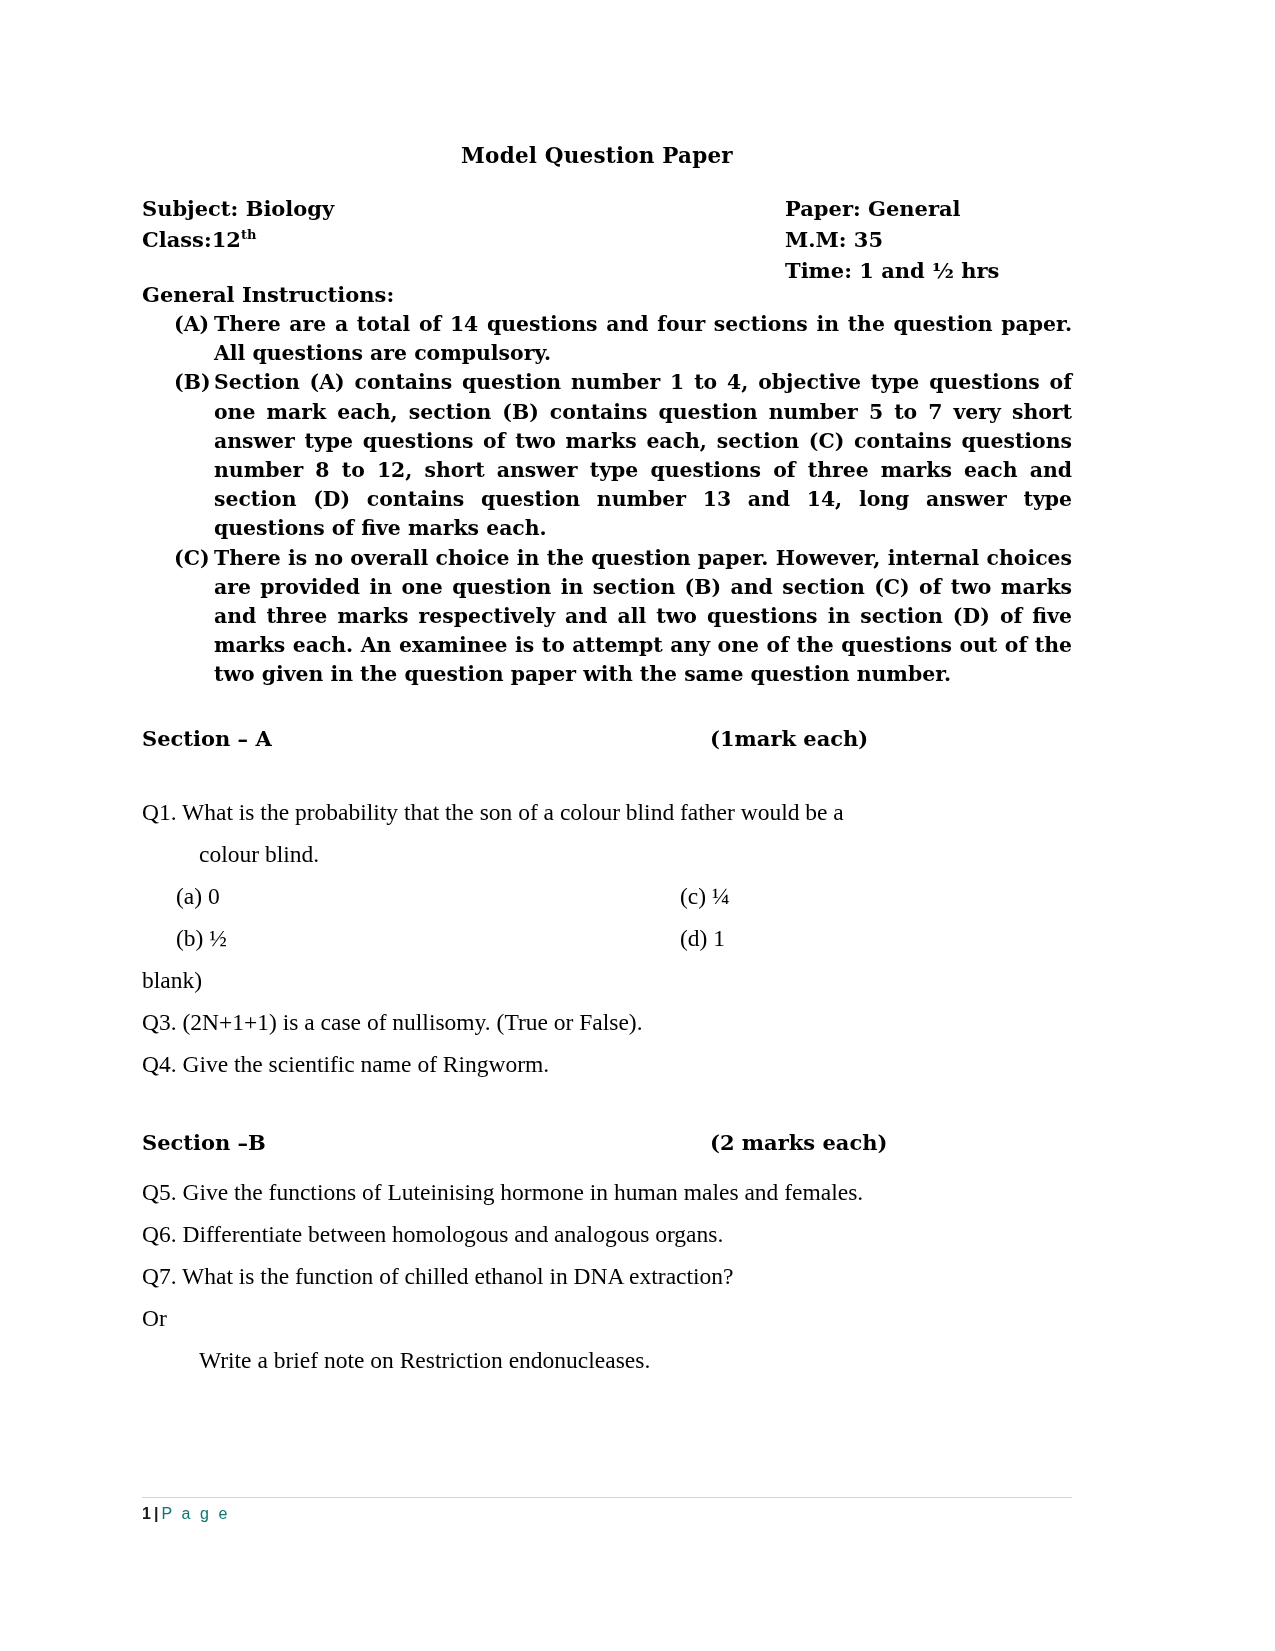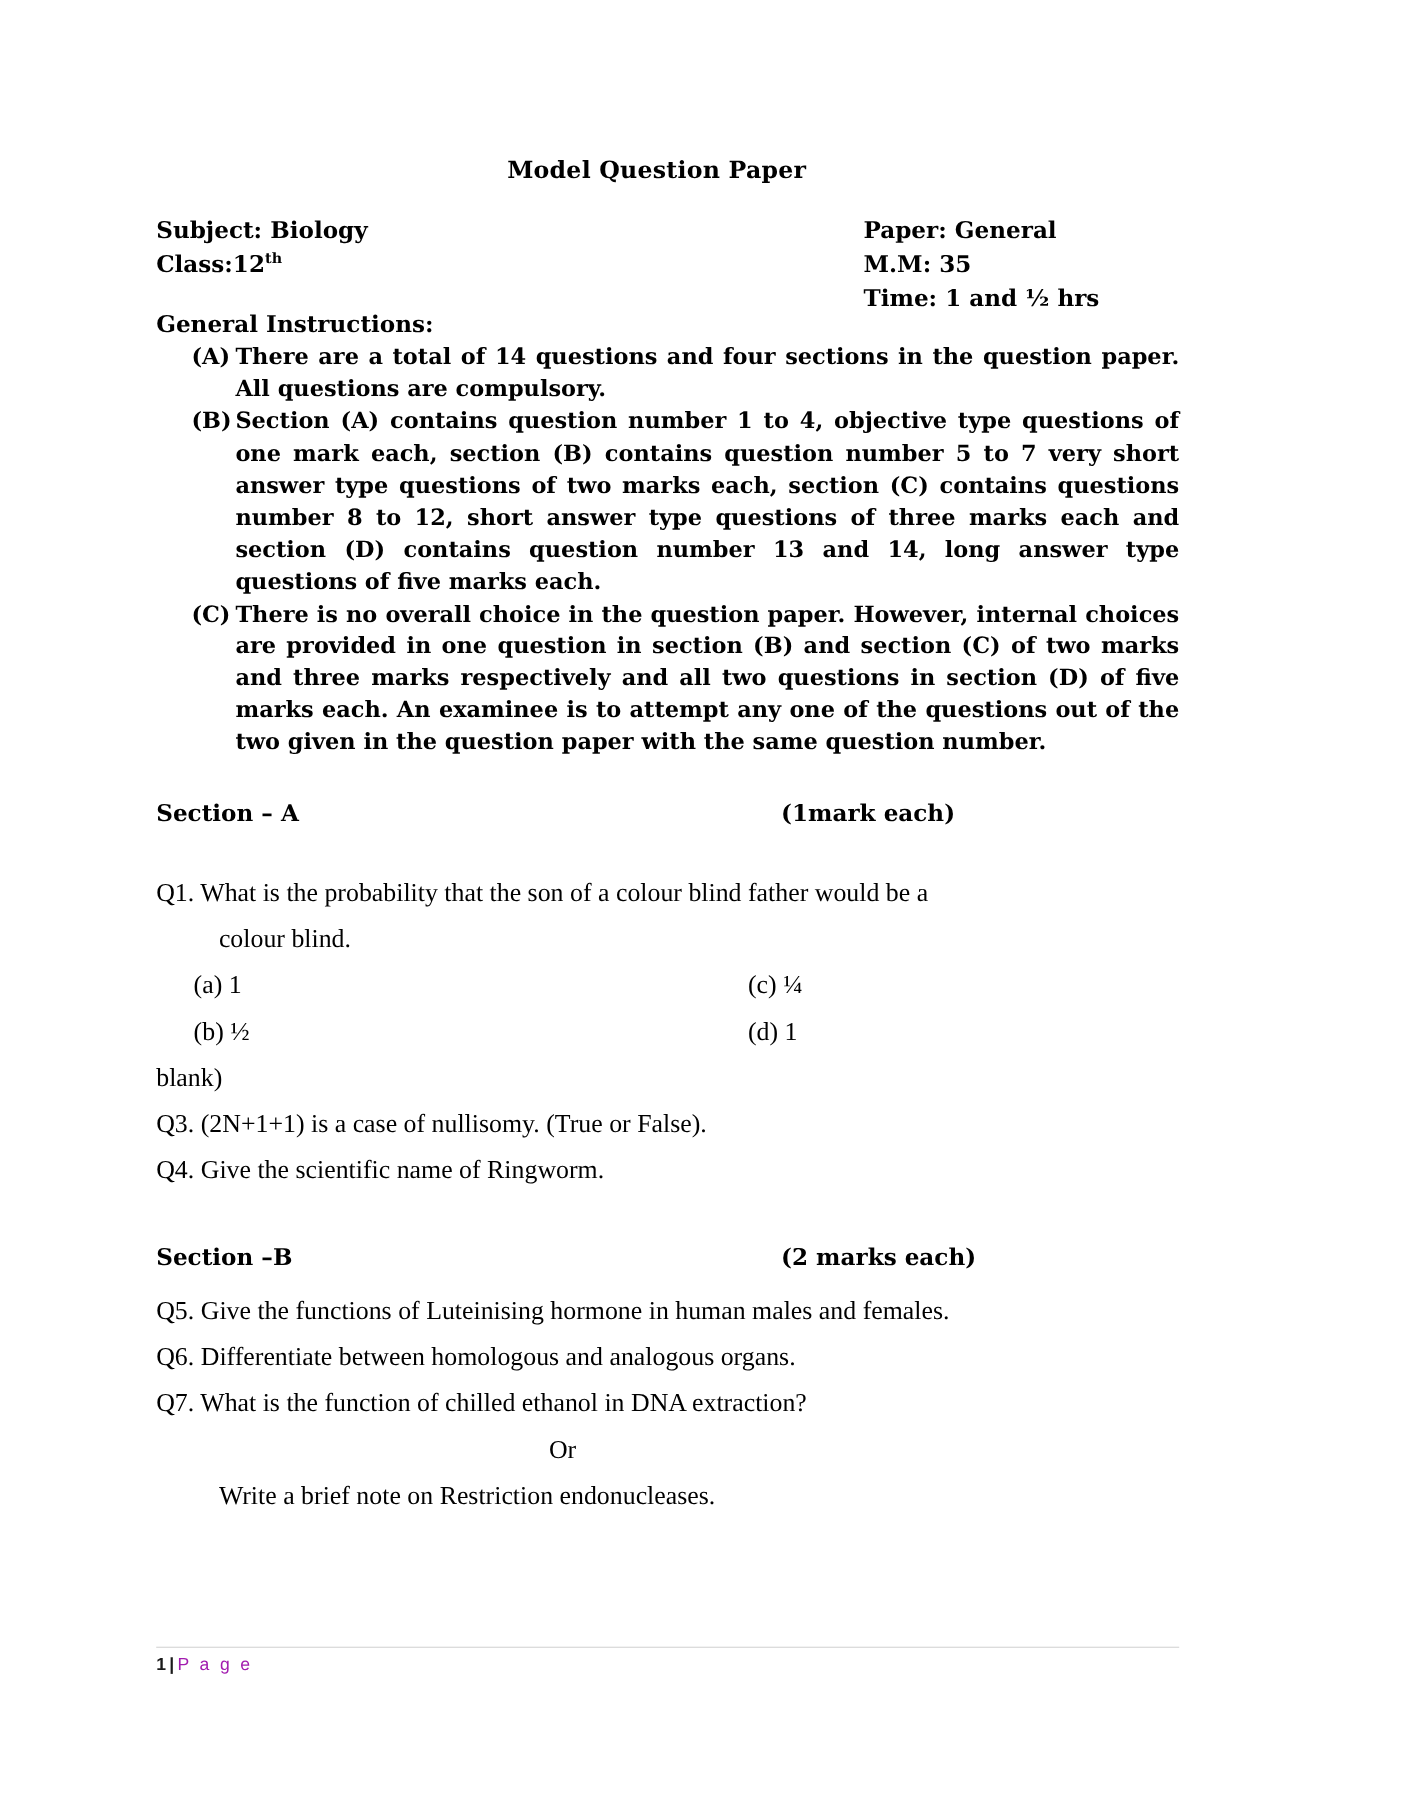--- a/index.html
+++ b/index.html
@@ -135,37 +135,36 @@
   }
   .opt-b {
     position: absolute;
     left: 504px;
     top: 0;
   }
   .or-line {
     font-family: "Liberation Serif", "DejaVu Serif", serif;
     font-size: 23.5px;
     line-height: 42px;
-    margin-left: 357px;
   }
 
   
   .footer {
     position: absolute;
     left: 142px;
     top: 1497px;
     width: 930px;
     border-top: 1px solid #d4d4d4;
     padding-top: 7px;
     font-family: "Liberation Sans", "DejaVu Sans", sans-serif;
     font-size: 16px;
   }
   .footer .pg-num { font-weight: bold; color: #1a1a1a; }
   .footer .pg-sep { font-weight: bold; color: #1a1a1a; padding: 0 3px; }
-  .footer .pg-word { color: #a21caf; letter-spacing: 2.6px; }
+  .footer .pg-word { color: #0f766e; letter-spacing: 2.6px; }
 </style>
 </head>
 <body>
 
 <div class="page">
 
   <div class="content">
 
     <div class="doc-title">Model Question Paper</div>
 
@@ -198,21 +197,21 @@
 
     <div class="section-head" style="margin-top:36px;">
       <span>Section – A</span>
       <span class="marks">(1mark each)</span>
     </div>
 
     <div class="q" style="margin-top:37px;">Q1. What is the probability that the son of a colour blind father would be a</div>
     <div class="q q-indent">colour blind.</div>
 
     <div class="opt-row">
-      <span>(a) 1</span>
+      <span>(a) 0</span>
       <span class="opt-b">(c) ¼</span>
     </div>
     <div class="opt-row">
       <span>(b) ½</span>
       <span class="opt-b">(d) 1</span>
     </div>
 
     <div class="q">blank)</div>
 
     <div class="q">Q3. (2N+1+1) is a case of nullisomy. (True or False).</div>

